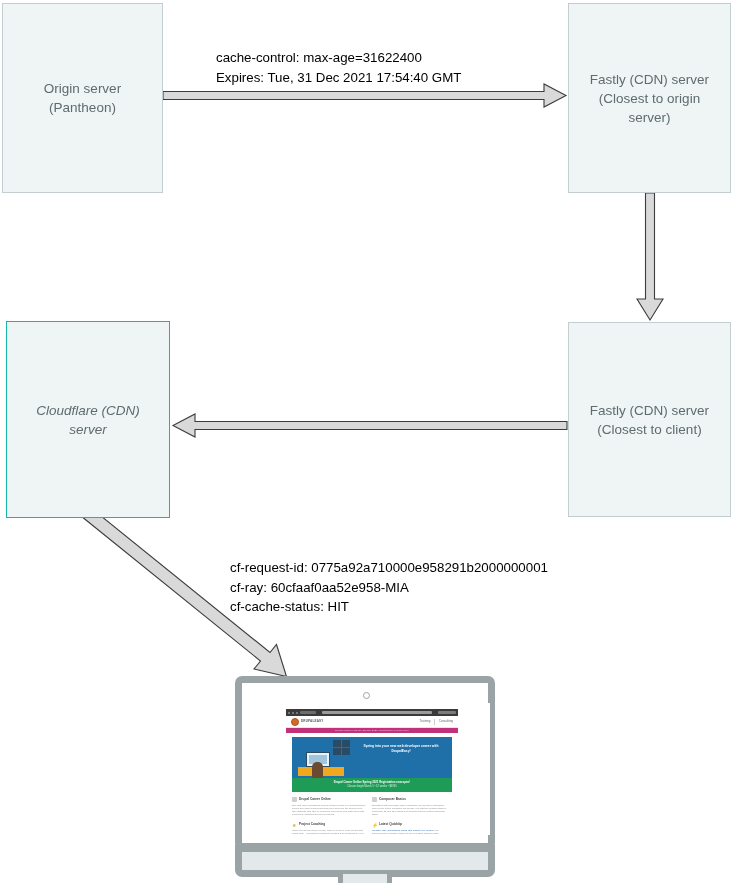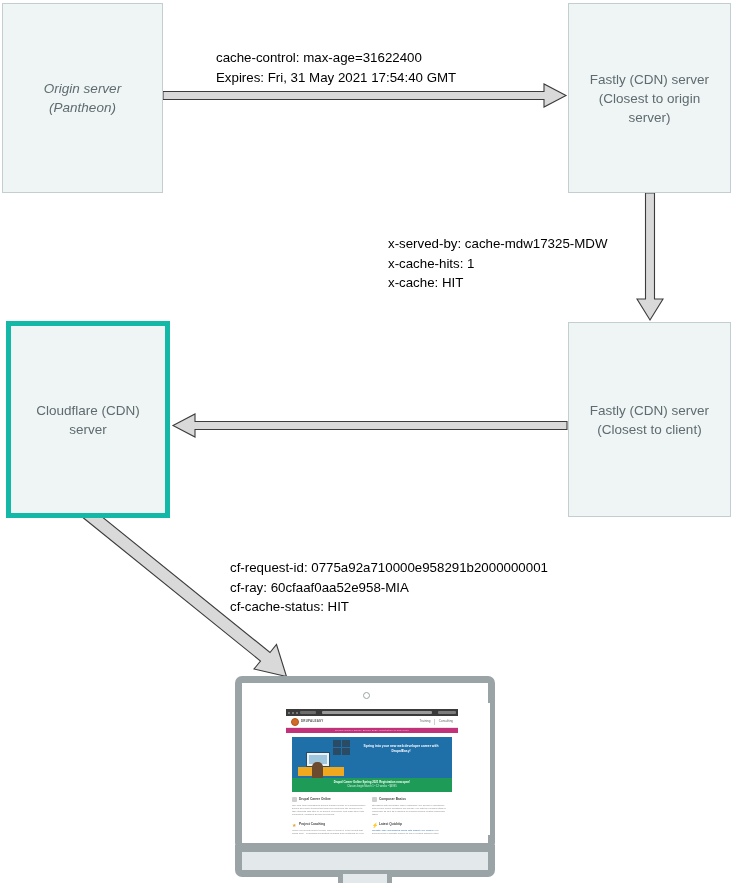--- a/index.html
+++ b/index.html
@@ -31,27 +31,28 @@
     align-items: center;
     justify-content: center;
     text-align: center;
     color: #5f6b6e;
     font-size: 13.5px;
     line-height: 19px;
     font-family: "Liberation Sans", sans-serif;
   }
   .node .node-label { display: block; padding: 0 8px; white-space: pre-line; }
 
-  #node-origin      { left: 2px;   top: 3px;   width: 161px; height: 190px; font-style: italic; }
+  #node-origin      { left: 2px;   top: 3px;   width: 161px; height: 190px; }
   #node-fastly-origin { left: 568px; top: 3px;  width: 163px; height: 190px; }
   #node-fastly-client { left: 568px; top: 322px; width: 163px; height: 195px; }
 
   #node-cloudflare {
     left: 6px; top: 321px; width: 164px; height: 197px;
-    border: 5px solid #14b8a6;
+    border: 1px solid #14b8a6;
+    font-style: italic;
   }
 
   
   .edge-label {
     position: absolute;
     color: #000000;
     font-size: 13.3px;
     line-height: 19.5px;
     white-space: pre-line;
     font-family: "Liberation Sans", sans-serif;
@@ -258,25 +259,22 @@
     <span class="node-label">Fastly (CDN) server
 (Closest to client)</span>
   </div>
 
   <div class="node" id="node-cloudflare">
     <span class="node-label">Cloudflare (CDN)
 server</span>
   </div>
 
   <div class="edge-label" id="label-origin-to-fastly">cache-control: max-age=31622400
-Expires: Fri, 31 May 2021 17:54:40 GMT</div>
-
-  <div class="edge-label" id="label-fastly-to-fastly">x-served-by: cache-mdw17325-MDW
-x-cache-hits: 1
-x-cache: HIT</div>
+Expires: Tue, 31 Dec 2021 17:54:40 GMT</div>
+
 
 
   <div class="edge-label" id="label-cf-to-client">cf-request-id: 0775a92a710000e958291b2000000001
 cf-ray: 60cfaaf0aa52e958-MIA
 cf-cache-status: HIT</div>
 
   <div id="monitor">
     <div id="monitor-bezel">
       <div id="monitor-camera"></div>
       <div id="monitor-screen">

